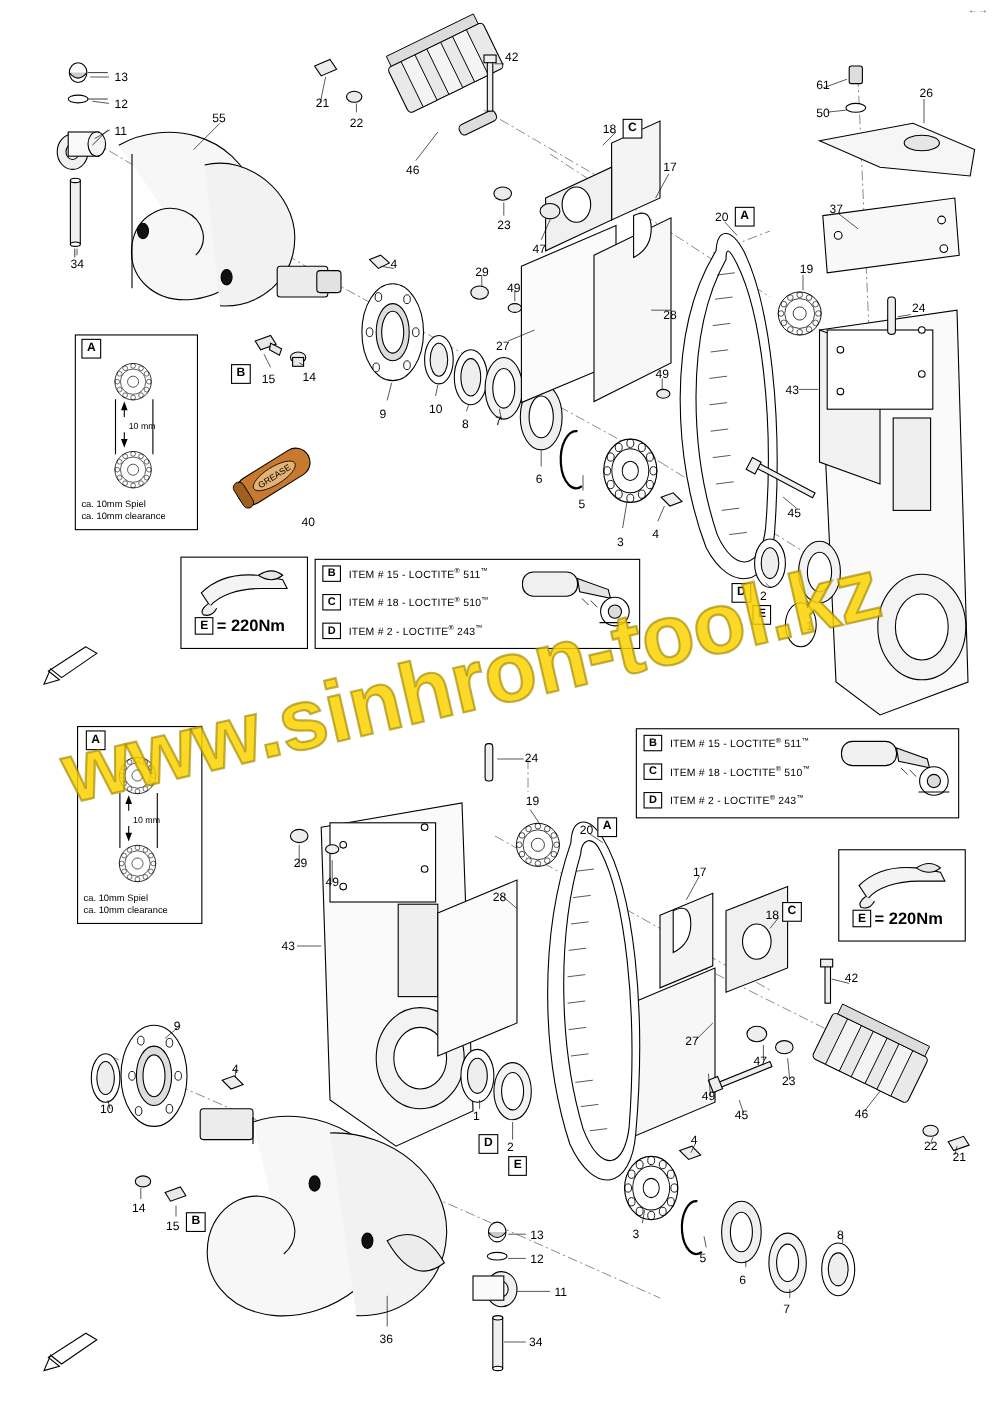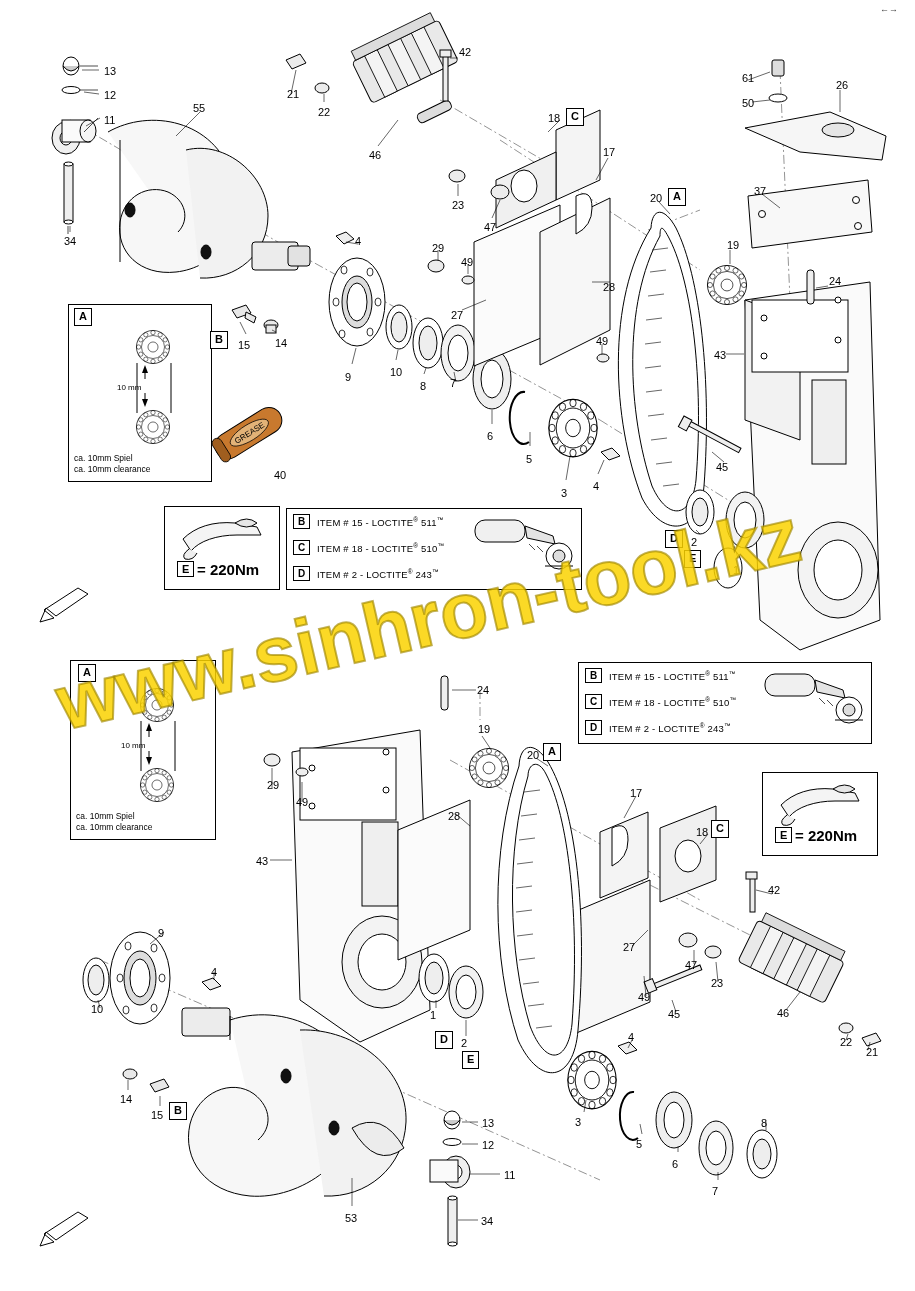--- a/index.html
+++ b/index.html
@@ -3,21 +3,21 @@
 <meta charset="utf-8">
 <style>
   html,body{margin:0;padding:0;background:#ffffff;}
   body{width:915px;height:1291px;position:relative;overflow:hidden;
        font-family:"Liberation Sans", sans-serif;color:#000;}
   #sheet{position:absolute;left:0;top:0;width:915px;height:1291px;}
   .lbl{position:absolute;font-size:11px;line-height:11px;color:#000;white-space:nowrap;}
   .lbl.sm{font-size:10px;}
   .boxlbl{position:absolute;border:1.2px solid #000;font-size:11px;line-height:11px;
           padding:2px 4px 3px 4px;background:#fff;font-weight:bold;}
-  .panel{position:absolute;border:1.2px solid #000;background:#fff;padding-left:32px;}
+  .panel{position:absolute;border:1.2px solid #000;background:#fff;}
   .panel .cap{position:absolute;font-size:8.5px;line-height:10px;white-space:nowrap;}
   .loct{position:absolute;border:1.2px solid #000;background:#fff;}
   .loct .row{position:relative;height:26px;}
   .loct .rb{position:absolute;left:6px;top:5px;border:1.1px solid #000;
             font-size:10px;font-weight:bold;padding:1px 4px;background:#fff;}
   .loct .rt{position:absolute;left:30px;top:7px;font-size:9.5px;letter-spacing:.2px;white-space:nowrap;}
   .sup{font-size:6.5px;vertical-align:super;}
   .nm{position:absolute;border:1.2px solid #000;background:#fff;}
   .nm .val{position:absolute;font-size:15px;font-weight:bold;white-space:nowrap;}
   .nm .eb{position:absolute;border:1.1px solid #000;font-size:11px;font-weight:bold;
@@ -641,21 +641,21 @@
       <div class="lbl" style="left: 866px; top: 1047px;">21</div>
       <div class="lbl" style="left: 158px; top: 928px;">9</div>
       <div class="lbl" style="left: 91px; top: 1004px;">10</div>
       <div class="lbl" style="left: 211px; top: 967px;">4</div>
       <div class="lbl" style="left: 120px; top: 1094px;">14</div>
       <div class="lbl" style="left: 151px; top: 1110px;">15</div>
       <div class="lbl" style="left: 482px; top: 1118px;">13</div>
       <div class="lbl" style="left: 482px; top: 1140px;">12</div>
       <div class="lbl" style="left: 504px; top: 1170px;">11</div>
       <div class="lbl" style="left: 481px; top: 1216px;">34</div>
-      <div class="lbl" style="left: 345px; top: 1213px;">53</div>
+      <div class="lbl" style="left: 345px; top: 1213px;">36</div>
       <div class="lbl" style="left: 430px; top: 1010px;">1</div>
       <div class="lbl" style="left: 461px; top: 1038px;">2</div>
       <div class="lbl" style="left: 575px; top: 1117px;">3</div>
       <div class="lbl" style="left: 628px; top: 1032px;">4</div>
       <div class="lbl" style="left: 636px; top: 1139px;">5</div>
       <div class="lbl" style="left: 672px; top: 1159px;">6</div>
       <div class="lbl" style="left: 712px; top: 1186px;">7</div>
       <div class="lbl" style="left: 761px; top: 1118px;">8</div>
     </div>
 

